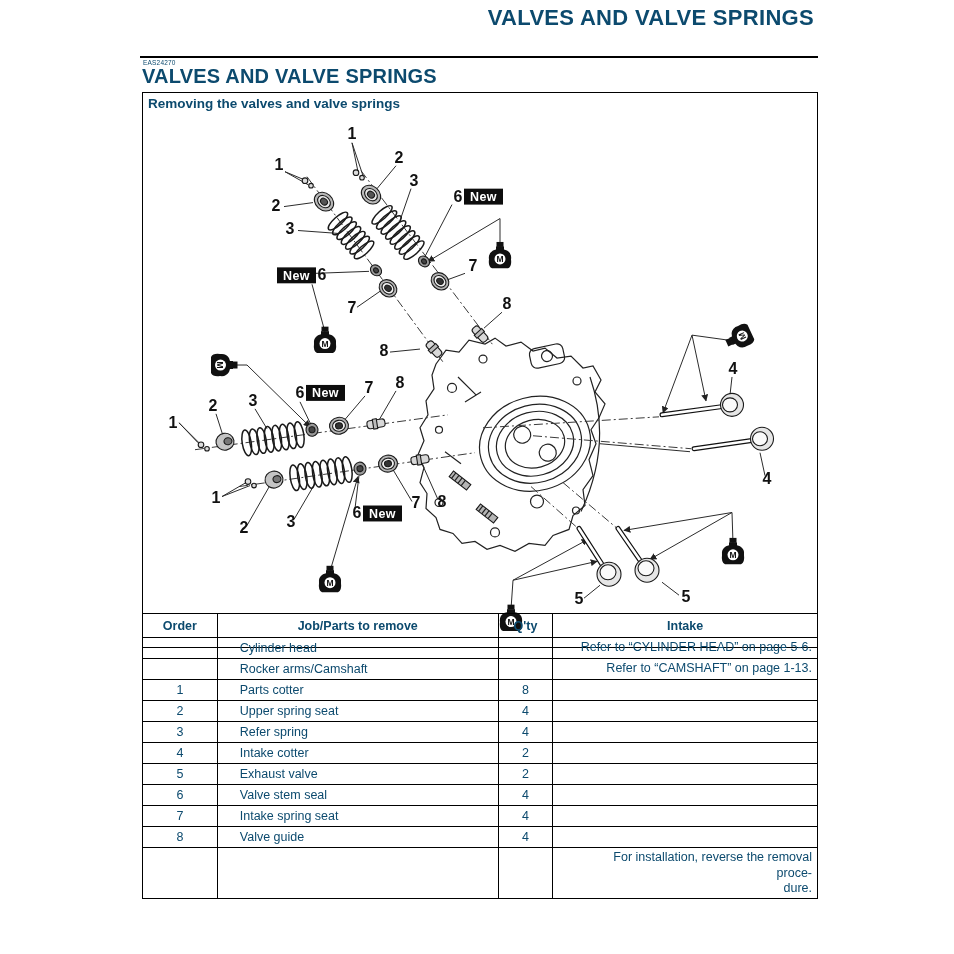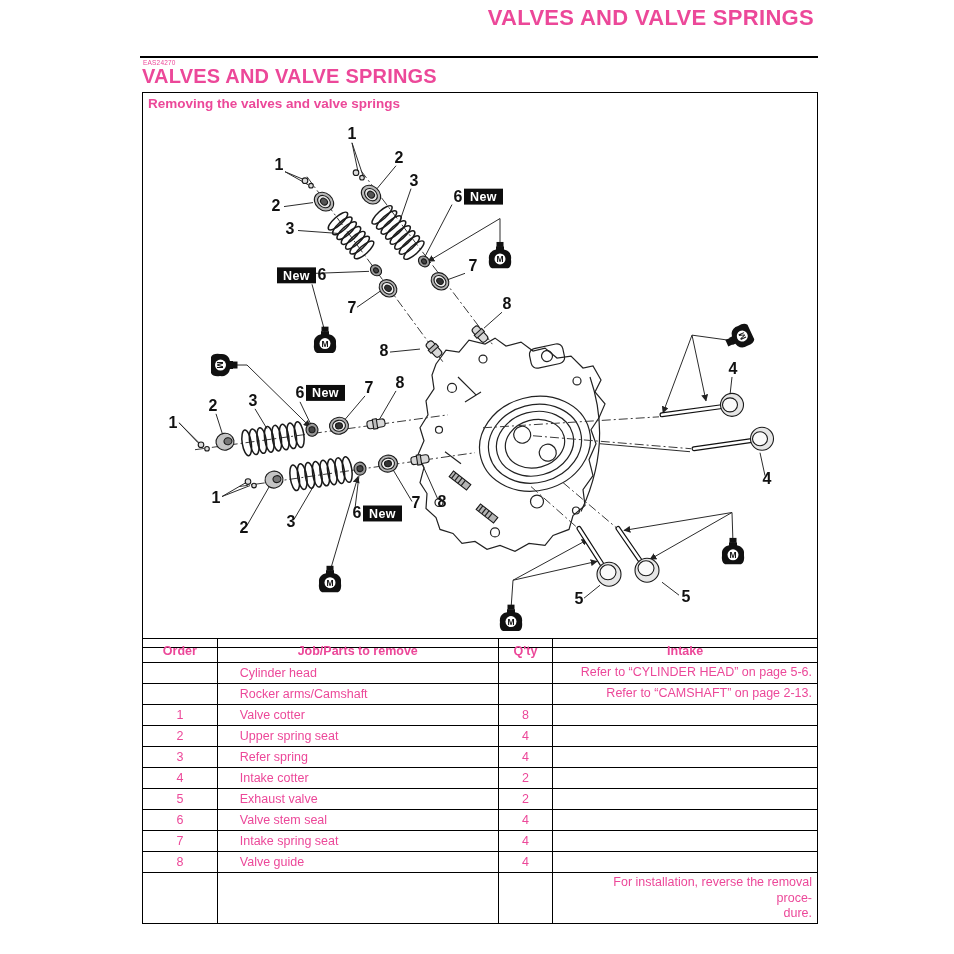--- a/index.html
+++ b/index.html
@@ -1,28 +1,28 @@
 <!DOCTYPE html>
 <html><head>
 <meta charset="utf-8">
 <style>
   html,body{margin:0;padding:0;background:#fff;}
   .page{position:relative;width:954px;height:954px;background:#fff;overflow:hidden;
-        font-family:"Liberation Sans",sans-serif;color:#ec4899;}
+        font-family:"Liberation Sans",sans-serif;color:#0c4a6e;}
   .running-header{position:absolute;top:5px;right:140px;font-size:22px;font-weight:bold;
         letter-spacing:.3px;white-space:nowrap;}
   .header-rule{position:absolute;left:140px;top:56px;width:678px;height:2px;background:#000;}
   .section-code{position:absolute;left:143px;top:59px;font-size:6.5px;letter-spacing:.2px;}
   .section-title{position:absolute;left:142px;top:65px;font-size:20px;font-weight:bold;
         letter-spacing:.2px;white-space:nowrap;}
   .figure-box{position:absolute;left:142px;top:92px;width:676px;height:556px;
         border:1.6px solid #000;box-sizing:border-box;text-align:right;}
   .figure-title{position:absolute;left:5px;top:3px;font-size:13.5px;font-weight:bold;z-index:2;}
   .figure-box svg{position:absolute;left:0;top:0;width:100%;height:100%;}
-  .parts-table{position:absolute;left:142px;top:638px;width:676px;border-collapse:collapse;
+  .parts-table{position:absolute;left:142px;top:613px;width:676px;border-collapse:collapse;
         table-layout:fixed;font-size:12.5px;}
   .parts-table th,.parts-table td{border:1.3px solid #000;padding:1px 5px;vertical-align:middle;
         overflow:hidden;}
   .parts-table th{height:21px;font-weight:bold;text-align:center;font-size:12.5px;}
   .parts-table td{height:18px;}
   .col-order{width:74px;} .col-job{width:278px;} .col-qty{width:54px;} .col-remarks{width:262px;}
   td.c-order,td.c-qty{text-align:center;}
   td.c-job,td.c-remarks{text-align:left;padding-left:22px;}
   td.c-remarks{white-space:pre-line;line-height:1.25;text-align:right;}
   tr.tall td{height:33px;vertical-align:top;padding-top:2px;margin-top:25px;}
@@ -420,25 +420,25 @@
         <tr>
           <td class="c-order"></td>
           <td class="c-job">Cylinder head</td>
           <td class="c-qty"></td>
           <td class="c-remarks">Refer to “CYLINDER HEAD” on page 5-6.</td>
         </tr>
         <tr>
           <td class="c-order"></td>
           <td class="c-job">Rocker arms/Camshaft</td>
           <td class="c-qty"></td>
-          <td class="c-remarks">Refer to “CAMSHAFT” on page 2-13.</td>
+          <td class="c-remarks">Refer to “CAMSHAFT” on page 1-13.</td>
         </tr>
         <tr>
           <td class="c-order">1</td>
-          <td class="c-job">Valve cotter</td>
+          <td class="c-job">Parts cotter</td>
           <td class="c-qty">8</td>
           <td class="c-remarks"></td>
         </tr>
         <tr>
           <td class="c-order">2</td>
           <td class="c-job">Upper spring seat</td>
           <td class="c-qty">4</td>
           <td class="c-remarks"></td>
         </tr>
         <tr>

